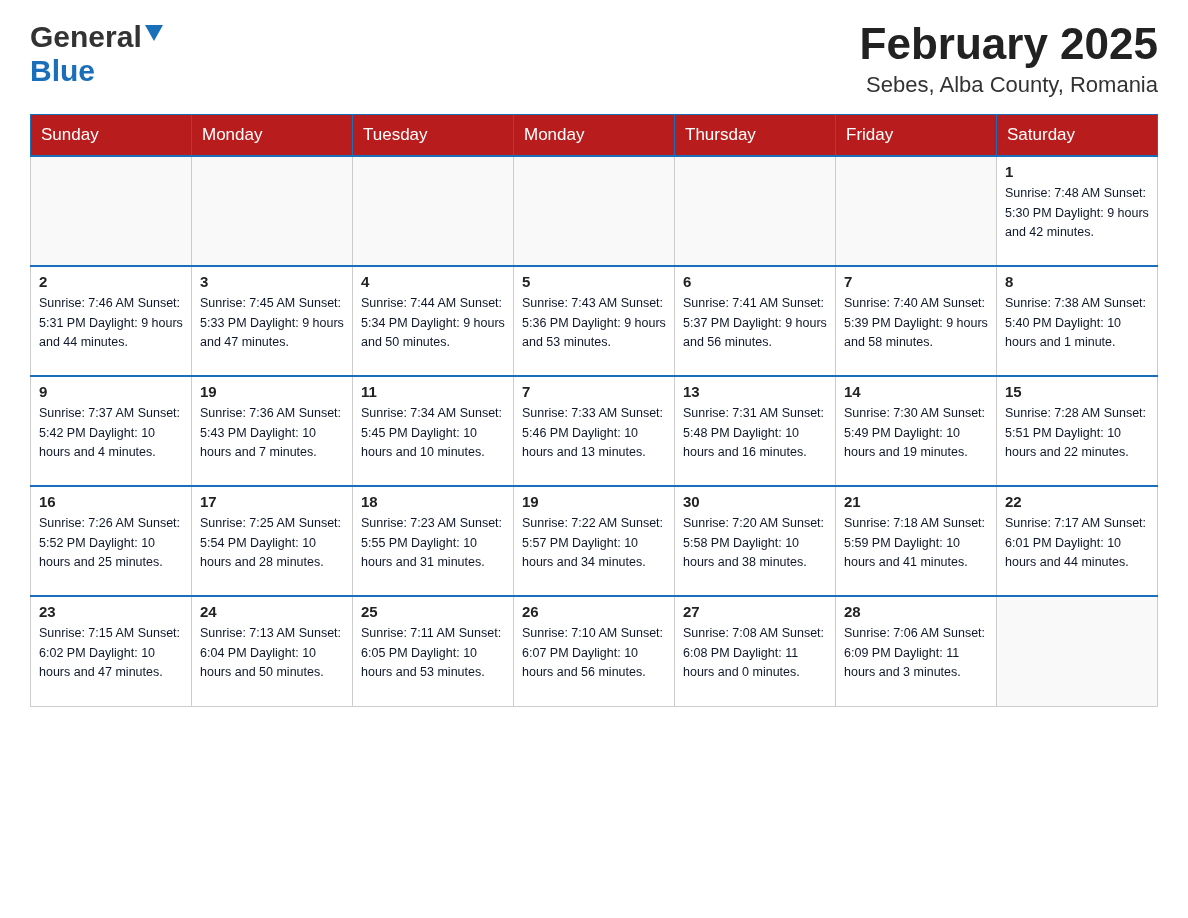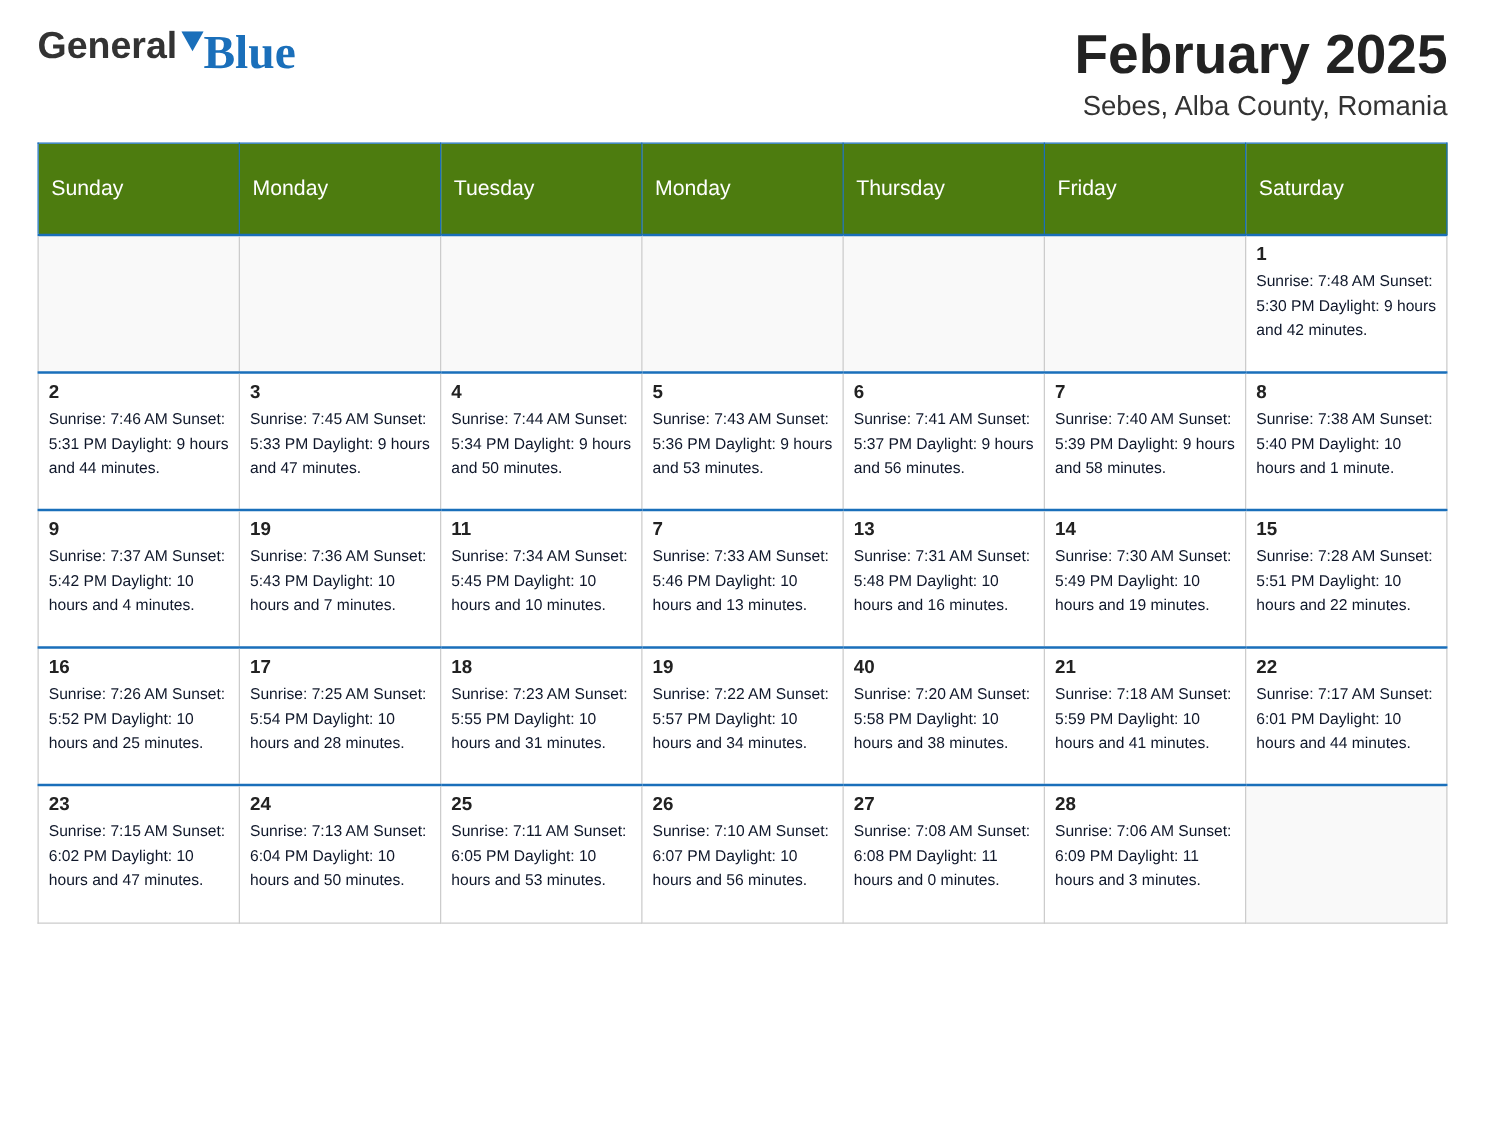--- a/index.html
+++ b/index.html
@@ -11,21 +11,21 @@
       min-height: 918px;
     }
     .header {
       display: flex;
       justify-content: space-between;
       align-items: flex-start;
       margin-bottom: 16px;
     }
     .logo {
       display: flex;
-      flex-direction: row;
+      flex-direction: column;
       align-items: flex-start;
     }
     .title-block {
       text-align: right;
     }
     .month-title {
       font-size: 44px;
       font-weight: bold;
       color: #222;
       line-height: 1.1;
@@ -33,25 +33,25 @@
     .location {
       font-size: 22px;
       color: #333;
       margin-top: 4px;
     }
     .calendar {
       width: 100%;
       border-collapse: collapse;
     }
     .calendar th {
-      background-color: #4d7c0f;
+      background-color: #b91c1c;
       color: #fff;
       font-size: 17px;
       font-weight: normal;
-      padding: 26px 10px;
+      padding: 10px 10px;
       text-align: left;
       border: 1px solid #1a6fba;
     }
     .calendar td {
       vertical-align: top;
       padding: 6px 8px;
       border: 1px solid #ccc;
       font-size: 13px;
       color: #333;
       width: 14.28%;
@@ -87,21 +87,21 @@
   <div class="logo">
     <div class="logo-line1">
       <span style="font-size:30px;font-weight:bold;color:#333;">General</span>
       <span style="display:inline-block;margin-left:3px;margin-bottom:2px;">
         <svg width="18" height="18" viewBox="0 0 18 18">
             <polygon points="0,0 18,0 9,16" fill="#1a6fba"></polygon>
           </svg>
       </span>
     </div>
     <div>
-      <span style="font-size:38px;font-weight:bold;color:#1a6fba;font-family:Liberation Serif, serif;">Blue</span>
+      <span style="font-size:30px;font-weight:bold;color:#1a6fba;">Blue</span>
     </div>
   </div>
   <div class="title-block">
     <div class="month-title">February 2025</div>
     <div class="location">Sebes, Alba County, Romania</div>
   </div>
 </div>
 
 <table class="calendar">
   <thead>
@@ -237,21 +237,21 @@
 Sunset: 5:55 PM
 Daylight: 10 hours and 31 minutes.</div>
         </td>
         <td>
           <div class="day-number">19</div>
           <div class="day-info">Sunrise: 7:22 AM
 Sunset: 5:57 PM
 Daylight: 10 hours and 34 minutes.</div>
         </td>
         <td>
-          <div class="day-number">40</div>
+          <div class="day-number">30</div>
           <div class="day-info">Sunrise: 7:20 AM
 Sunset: 5:58 PM
 Daylight: 10 hours and 38 minutes.</div>
         </td>
         <td>
           <div class="day-number">21</div>
           <div class="day-info">Sunrise: 7:18 AM
 Sunset: 5:59 PM
 Daylight: 10 hours and 41 minutes.</div>
         </td>

